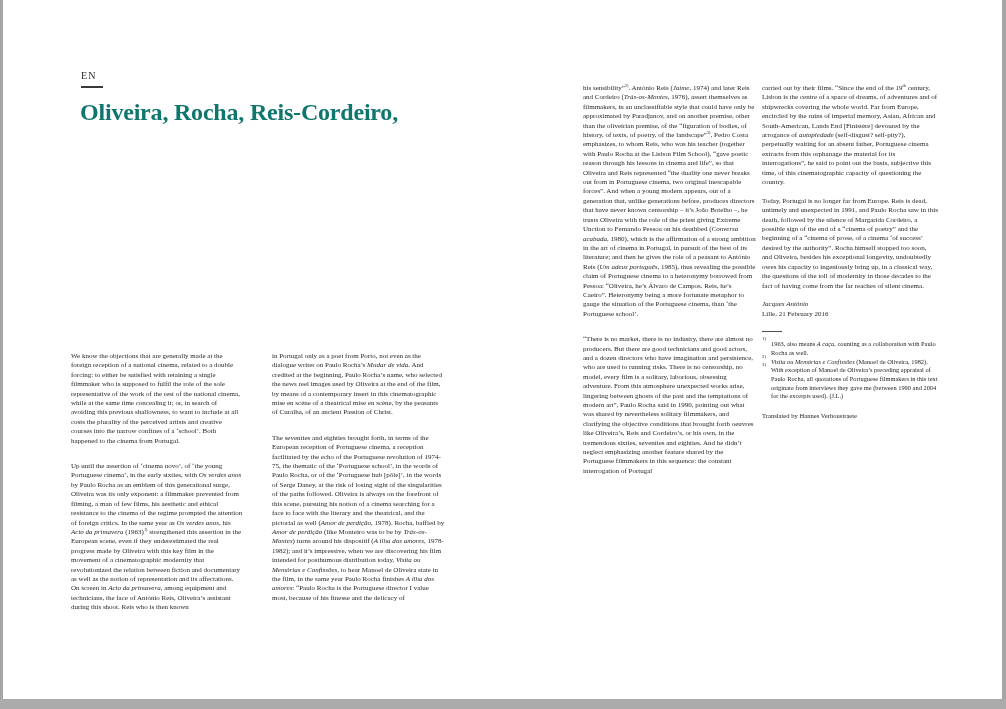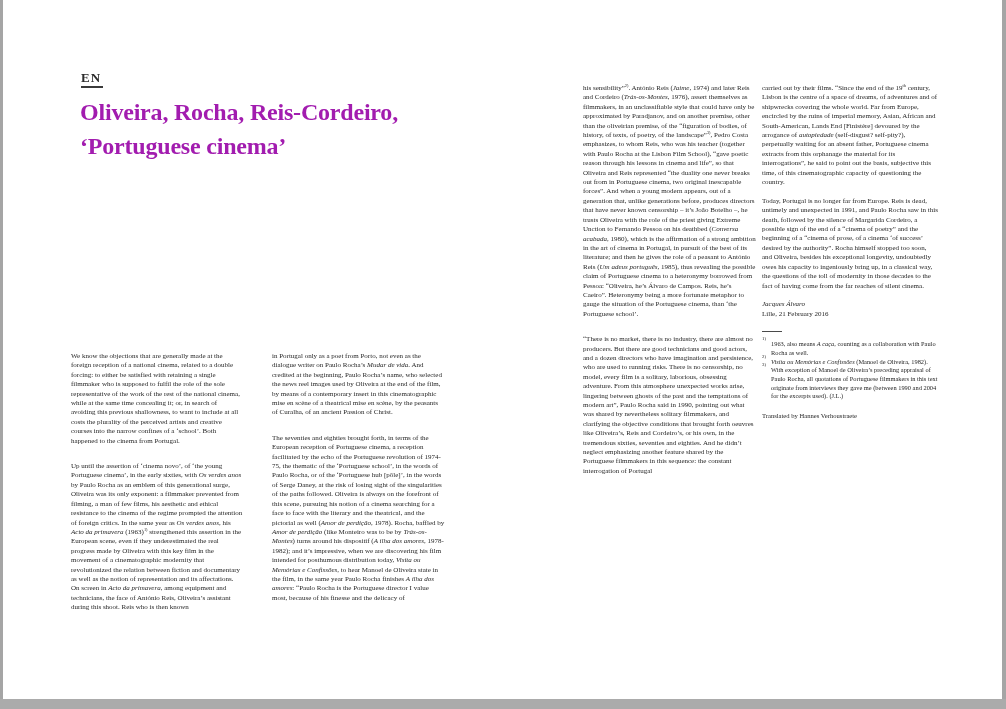--- a/index.html
+++ b/index.html
@@ -11,30 +11,30 @@
     color:#262626;
     overflow:hidden;
   }
   .edge { position:absolute; background:#a5a5a5; }
   .edge-left   { left:0; top:0; width:3px; height:709px; }
   .edge-right  { left:1002px; top:0; width:4px; height:709px; }
   .edge-bottom { left:0; top:699px; width:1006px; height:10px; background:#ababab; }
 
   .lang-label {
     position:absolute; left:81px; top:70px;
-    font-size:13px; font-weight:700; letter-spacing:1.2px; color:#2c2c2c;
+    font-size:10px; font-weight:400; letter-spacing:1.2px; color:#2c2c2c;
   }
   .lang-underline {
     position:absolute; left:81px; top:86px;
     width:22px; height:2px; background:#3a3a3a;
   }
   .page-title {
     position:absolute; left:80px; top:95px; width:420px;
     font-size:24px; line-height:34px; font-weight:700;
-    letter-spacing:-0.2px; color:#a21caf;
+    letter-spacing:-0.2px; color:#0f766e;
   }
   .col {
     position:absolute;
     font-size:7px; line-height:9.4px;
   }
   .col-1 { left:71px;  top:352px; width:172px; }
   .col-2 { left:272px; top:352px; width:173px; }
   .col-3 { left:583px; top:84px;  width:173px; }
   .col-4 { left:762px; top:84px;  width:176px; }
   .body-para { margin:0 0 9.4px 0; }
@@ -59,21 +59,20 @@
 <body>
 
 <div class="edge edge-left"></div>
 <div class="edge edge-right"></div>
 <div class="edge edge-bottom"></div>
 
 <div class="lang-label">EN</div>
 <div class="lang-underline"></div>
 <h1 class="page-title">
   <span>Oliveira, Rocha, Reis-Cordeiro,</span><br>
-  <span>‘Portuguese cinema’</span>
 </h1>
 
 <div class="col col-1">
   <p class="body-para">We know the objections that are generally made at the foreign reception of a national cinema, related to a double forcing: to either be satisfied with retaining a single filmmaker who is supposed to fulfil the role of the sole representative of the work of the rest of the national cinema, while at the same time concealing it; or, in search of avoiding this previous shallowness, to want to include at all costs the plurality of the perceived artists and creative courses into the narrow confines of a ‘school’. Both happened to the cinema from Portugal.</p>
   <p class="body-para">Up until the assertion of ‘cinema novo’, of ‘the young Portuguese cinema’, in the early sixties, with <i>Os verdes anos</i> by Paulo Rocha as an emblem of this generational surge, Oliveira was its only exponent: a filmmaker prevented from filming, a man of few films, his aesthetic and ethical resistance to the cinema of the regime prompted the attention of foreign critics. In the same year as <i>Os verdes anos</i>, his <i>Acto da primavera</i> (1963)<sup>1)</sup> strengthened this assertion in the European scene, even if they underestimated the real progress made by Oliveira with this key film in the movement of a cinematographic modernity that revolutionized the relation between fiction and documentary as well as the notion of representation and its affectations. On screen in <i>Acto da primavera</i>, among equipment and technicians, the face of António Reis, Oliveira’s assistant during this shoot. Reis who is then known</p>
 </div>
 
 <div class="col col-2">
   <p class="body-para">in Portugal only as a poet from Porto, not even as the dialogue writer on Paulo Rocha’s <i>Mudar de vida</i>. And credited at the beginning, Paulo Rocha’s name, who selected the news reel images used by Oliveira at the end of the film, by means of a contemporary insert in this cinematographic mise en scène of a theatrical mise en scène, by the peasants of Curalha, of an ancient Passion of Christ.</p>
   <p class="body-para">The seventies and eighties brought forth, in terms of the European reception of Portuguese cinema, a reception facilitated by the echo of the Portuguese revolution of 1974-75, the thematic of the ‘Portuguese school’, in the words of Paulo Rocha, or of the ‘Portuguese hub [pôle]’, in the words of Serge Daney, at the risk of losing sight of the singularities of the paths followed. Oliveira is always on the forefront of this scene, pursuing his notion of a cinema searching for a face to face with the literary and the theatrical, and the pictorial as well (<i>Amor de perdição</i>, 1978). Rocha, baffled by <i>Amor de perdição</i> (like Monteiro was to be by <i>Trás-os-Montes</i>) turns around his dispositif (<i>A ilha dos amores</i>, 1978-1982); and it’s impressive, when we are discovering his film intended for posthumous distribution today, <i>Visita ou Memórias e Confissões</i>, to hear Manoel de Oliveira state in the film, in the same year Paulo Rocha finishes <i>A ilha dos amores</i>: “Paulo Rocha is the Portuguese director I value most, because of his finesse and the delicacy of</p>
@@ -81,21 +80,21 @@
 
 <div class="col col-3">
   <p class="body-para">his sensibility”<sup>2)</sup>. António Reis (<i>Jaime</i>, 1974) and later Reis and Cordeiro (<i>Trás-os-Montes</i>, 1976), assert themselves as filmmakers, in an unclassifiable style that could have only be approximated by Paradjanov, and on another premise, other than the oliveirian premise, of the “figuration of bodies, of history, of texts, of poetry, of the landscape”<sup>3)</sup>, Pedro Costa emphasizes, to whom Reis, who was his teacher (together with Paulo Rocha at the Lisbon Film School), “gave poetic reason through his lessons in cinema and life”, so that Oliveira and Reis represented “the duality one never breaks out from in Portuguese cinema, two original inescapable forces”. And when a young modern appears, out of a generation that, unlike generations before, produces directors that have never known censorship – it’s João Botelho –, he trusts Oliveira with the role of the priest giving Extreme Unction to Fernando Pessoa on his deathbed (<i>Conversa acabada</i>, 1980), which is the affirmation of a strong ambition in the art of cinema in Portugal, in pursuit of the best of its literature; and then he gives the role of a peasant to António Reis (<i>Um adeus português</i>, 1985), thus revealing the possible claim of Portuguese cinema to a heteronymy borrowed from Pessoa: “Oliveira, he’s Álvaro de Campos. Reis, he’s Caeiro”. Heteronymy being a more fortunate metaphor to gauge the situation of the Portuguese cinema, than ‘the Portuguese school’.</p>
   <p class="body-para">“There is no market, there is no industry, there are almost no producers. But there are good technicians and good actors, and a dozen directors who have imagination and persistence, who are used to running risks. There is no censorship, no model, every film is a solitary, laborious, obsessing adventure. From this atmosphere unexpected works arise, lingering between ghosts of the past and the temptations of modern art”, Paulo Rocha said in 1990, pointing out what was shared by nevertheless solitary filmmakers, and clarifying the objective conditions that brought forth oeuvres like Oliveira’s, Reis and Cordeiro’s, or his own, in the tremendous sixties, seventies and eighties. And he didn’t neglect emphasizing another feature shared by the Portuguese filmmakers in this sequence: the constant interrogation of Portugal</p>
 </div>
 
 <div class="col col-4">
   <p class="body-para">carried out by their films. “Since the end of the 19<sup>th</sup> century, Lisbon is the centre of a space of dreams, of adventures and of shipwrecks covering the whole world. Far from Europe, encircled by the ruins of imperial memory, Asian, African and South-American, Lands End [Finistère] devoured by the arrogance of <i>autopiedade</i> (self-disgust? self-pity?), perpetually waiting for an absent father, Portuguese cinema extracts from this orphanage the material for its interrogations”, he said to point out the basis, subjective this time, of this cinematographic capacity of questioning the country.</p>
   <p class="body-para">Today, Portugal is no longer far from Europe. Reis is dead, untimely and unexpected in 1991, and Paulo Rocha saw in this death, followed by the silence of Margarida Cordeiro, a possible sign of the end of a “cinema of poetry” and the beginning of a “cinema of prose, of a cinema ‘of success’ desired by the authority”. Rocha himself stopped too soon, and Oliveira, besides his exceptional longevity, undoubtedly owes his capacity to ingeniously bring up, in a classical way, the questions of the toll of modernity in those decades to the fact of having come from the far reaches of silent cinema.</p>
 
-  <div class="sig-author">Jacques Álvaro</div>
+  <div class="sig-author">Jacques António</div>
   <div class="sig-place">Lille, 21 February 2016</div>
 
   <div class="fn-rule"></div>
 
   <div class="footnotes">
     <div class="footnote">
       <sup class="fn-marker">1)</sup>
       <span>1963, also means <i>A caça</i>, counting as a collaboration with Paulo Rocha as well.</span>
     </div>
     <div class="footnote">

